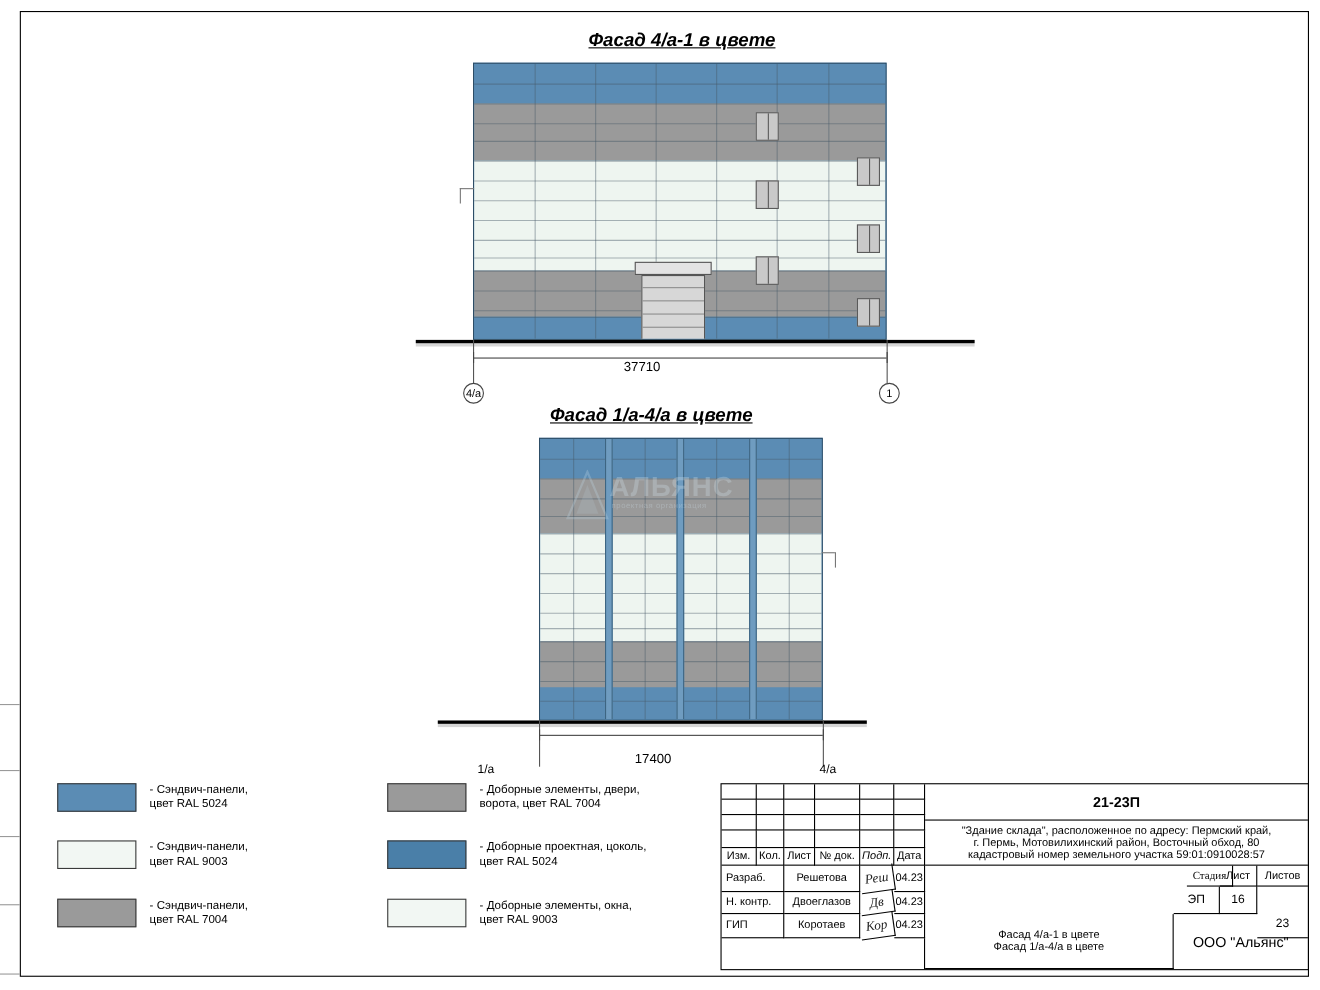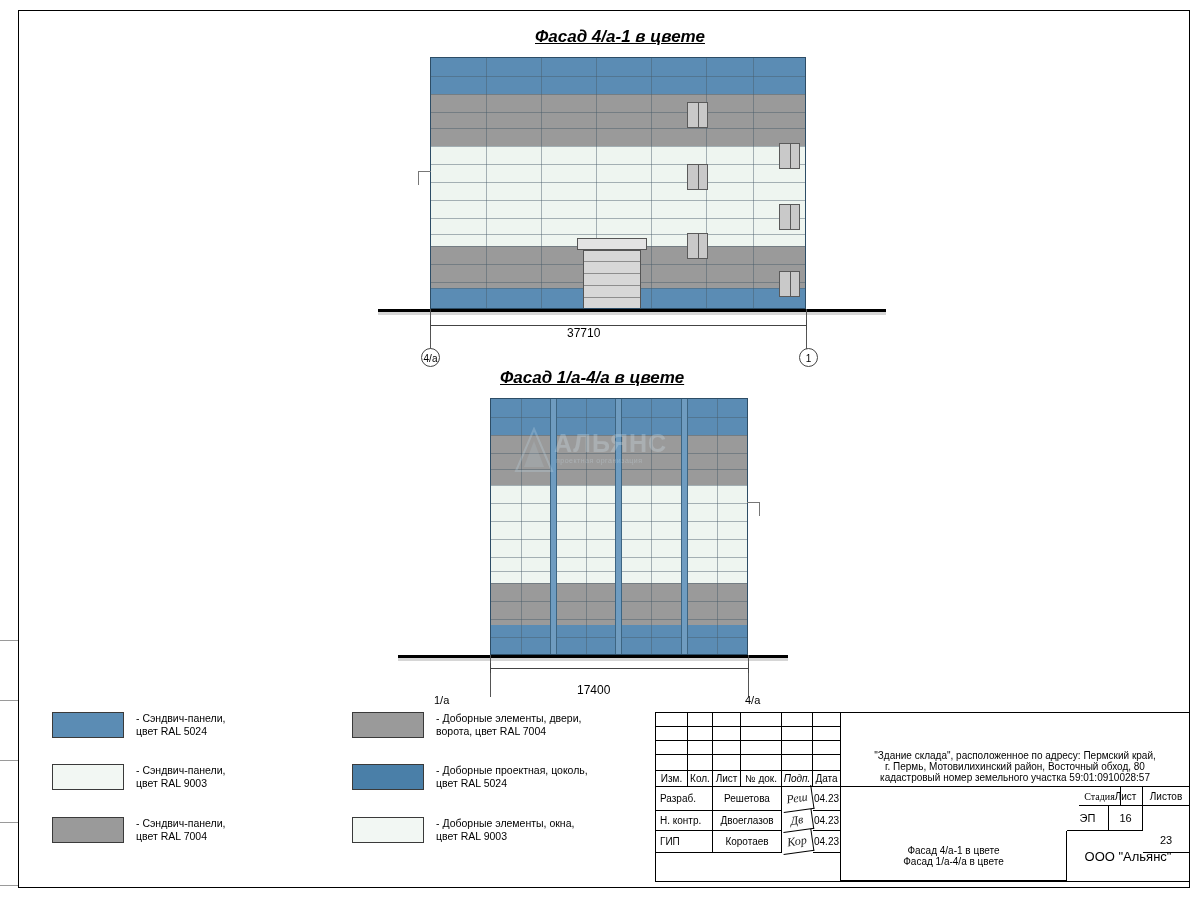--- a/index.html
+++ b/index.html
@@ -485,20 +485,21 @@
     <div class="cell bb br sig" style="left:126px;top:98px;width:31px;height:20px;">Дв</div>
     <div class="cell bb br" style="left:157px;top:98px;width:28px;height:20px;">04.23</div>
 
     <div class="cell bb br" style="left:0;   top:118px;width:57px; height:22px; justify-content:flex-start; padding-left:4px;">ГИП</div>
     <div class="cell bb br" style="left:57px;top:118px;width:69px; height:22px;">Коротаев</div>
     <div class="cell bb br sig" style="left:126px;top:118px;width:31px;height:22px;">Кор</div>
     <div class="cell bb br" style="left:157px;top:118px;width:28px;height:22px;">04.23</div>
 
     <div class="cell br" style="left:0;   top:140px;width:185px; height:28px;"></div>
 
+    <div class="cell bb big" style="left:185px; top:0; width:348px; height:33px; font-weight:bold;">21-23П</div>
 
     <div class="cell bb" style="left:185px; top:33px; width:348px; height:41px; flex-direction:column;">
       <div>"Здание склада", расположенное по адресу: Пермский край,</div>
       <div>г. Пермь, Мотовилихинский район, Восточный обход, 80</div>
       <div>кадастровый номер земельного участка 59:01:0910028:57</div>
     </div>
 
 
     <div class="cell bb br" style="left:185px; top:118px; width:226px; height:50px; flex-direction:column;">
       <div>Фасад 4/а-1 в цвете</div>

